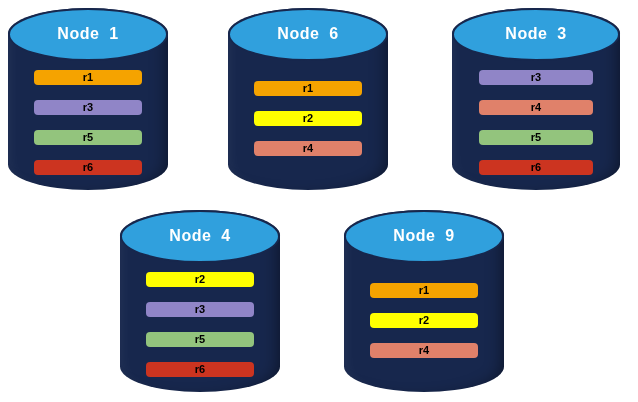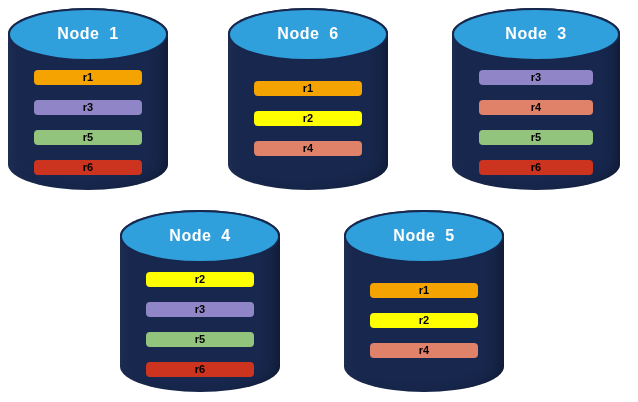--- a/index.html
+++ b/index.html
@@ -133,20 +133,20 @@
       <div class="records" style="top: 61.5px;">
         <div class="record" style="background: rgb(255, 255, 0);">r2</div>
         <div class="record" style="background: rgb(144, 133, 199);">r3</div>
         <div class="record" style="background: rgb(147, 196, 125);">r5</div>
         <div class="record" style="background: rgb(204, 52, 32);">r6</div>
       </div>
     </div>
     <div class="node" style="left: 344px; top: 210px; width: 160px; height: 182px;">
       <div class="cyl-body"></div>
       <div class="cyl-top"></div>
-      <div class="cyl-title">Node  5</div>
+      <div class="cyl-title">Node  9</div>
       <div class="records" style="top: 72.5px;">
         <div class="record" style="background: rgb(245, 163, 0);">r1</div>
         <div class="record" style="background: rgb(255, 255, 0);">r2</div>
         <div class="record" style="background: rgb(224, 129, 106);">r4</div>
       </div>
     </div>
   </div>
 
 </body></html>

